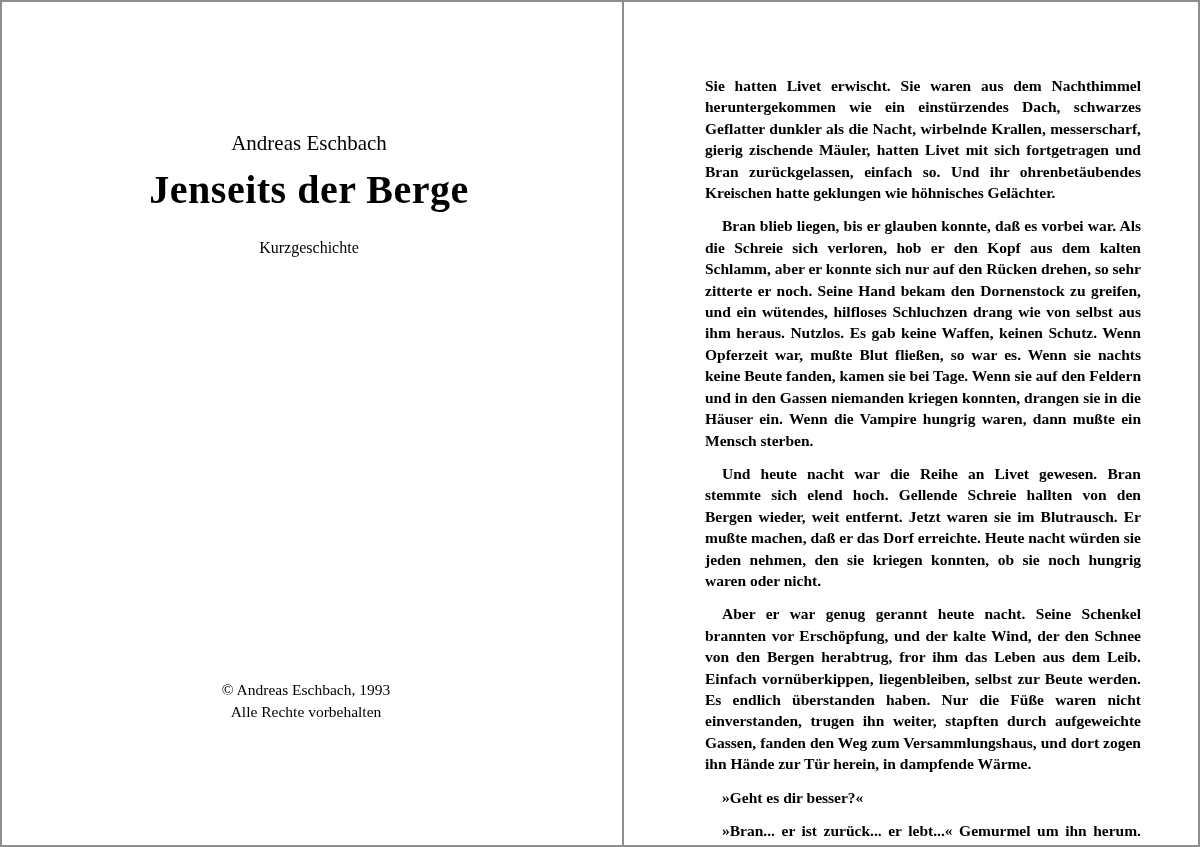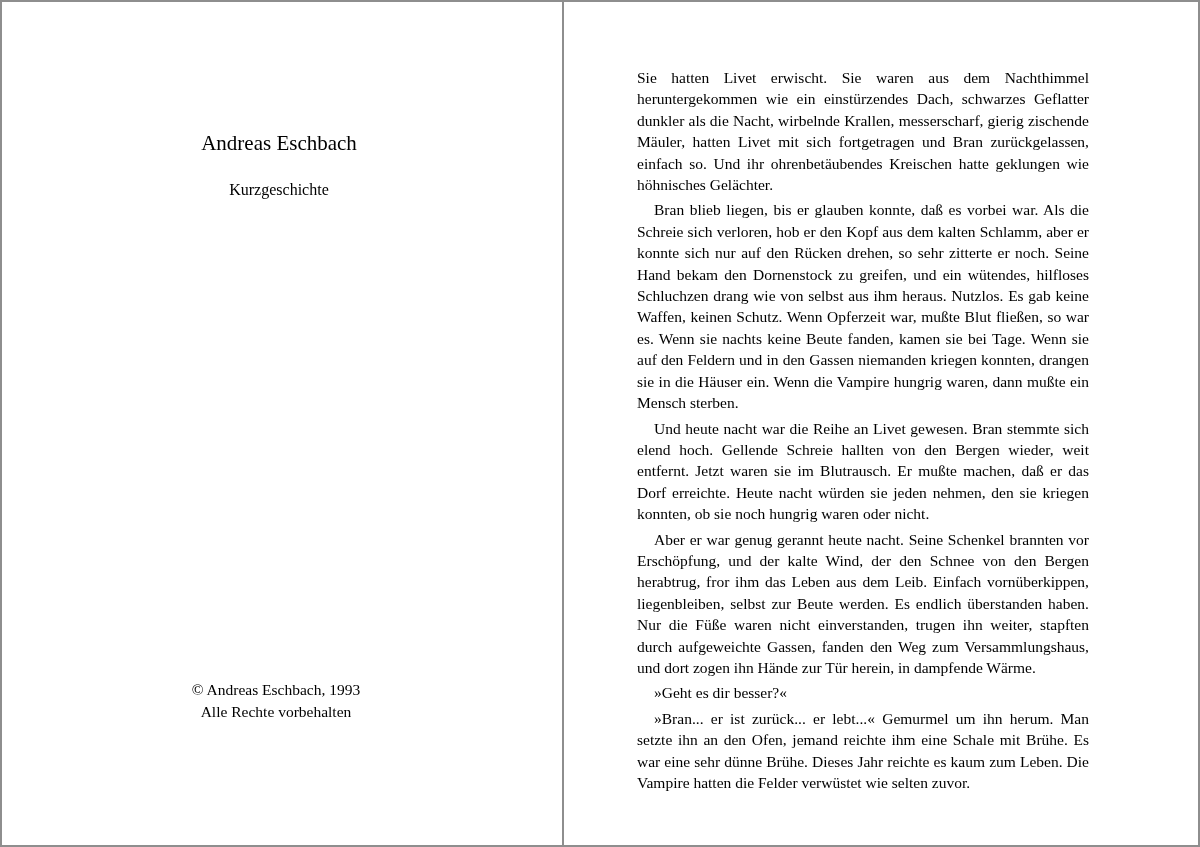--- a/index.html
+++ b/index.html
@@ -22,21 +22,21 @@
     display: flex;
     width: 100%;
     height: 100%;
   }
   .page {
     position: relative;
     background: #ffffff;
     height: 100%;
   }
   .page-left {
-    width: 562px;
+    width: 622px;
     border-right: 2px solid #8e8e8e;
     padding-left: 38px;
   }
   .page-right {
     flex: 1;
   }
   
   .title-block {
     position: absolute;
     top: 129px;
@@ -77,37 +77,39 @@
   .story-column {
     position: absolute;
     top: 61px;
     left: 69px;
     width: 460px;
     text-align: justify;
     font-size: 15.5px;
     line-height: 21.4px;
   }
   .story-column p {
-    margin: 4px;
+    margin: 12px;
     text-indent: 17px;
     hyphens: none;
+    font-weight: bold;
   }
   .story-column p.first {
     text-indent: 0;
   }
 </style>
 </head>
 <body>
 
 <div class="screenshot">
   <div class="spread">
 
     <div class="page page-left">
       <div class="title-block">
         <div class="author">Andreas Eschbach</div>
+        <div class="book-title">Jenseits der Berge</div>
         <div class="genre">Kurzgeschichte</div>
       </div>
       <div class="imprint-block">
         <div class="imprint-line-2">© Andreas Eschbach, 1993</div>
         <div class="imprint-line-3">Alle Rechte vorbehalten</div>
       </div>
     </div>
 
     <div class="page page-right">
       <div class="story-column">

